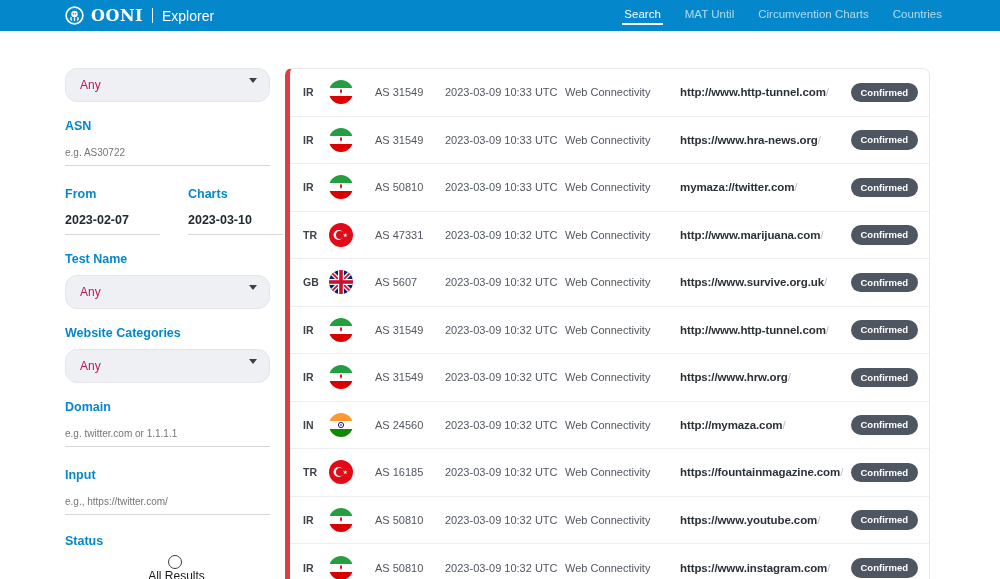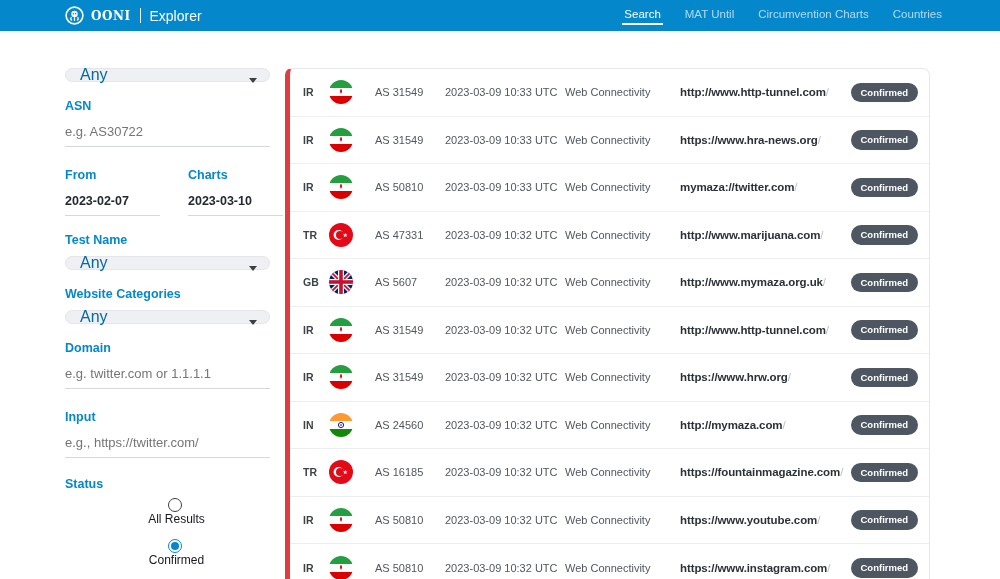--- a/index.html
+++ b/index.html
@@ -5,45 +5,45 @@
   * { margin:0; padding:0; box-sizing:border-box; }
   html,body { width:1000px; height:579px; overflow:hidden; background:#fff;
     font-family:"Liberation Sans", sans-serif; -webkit-font-smoothing:antialiased; }
 
   
   .hdr { height:31px; background:#0588cb; display:flex; align-items:center;
     padding:0 58px 0 65px; justify-content:space-between; }
   .logo { display:flex; align-items:center; gap:7px; }
   .logo .mark { display:flex; align-items:center; }
   .logo .brand { color:#fff; font-family:"DejaVu Serif", serif; font-weight:700;
-    font-size:12px; letter-spacing:.5px; }
+    font-size:16px; letter-spacing:.5px; }
   .logo .pipe { width:1px; height:15px; background:rgba(255,255,255,.9); margin:0 2px; }
   .logo .sub { color:#fff; font-size:14px; font-weight:400; }
   .nav { display:flex; align-items:center; gap:24px; }
   .nav a { font-size:11.5px; color:rgba(255,255,255,.68); text-decoration:none;
     position:relative; padding:4px 0 7px; }
   .nav a.active { color:#fff; }
   .nav a.active::after { content:''; position:absolute; left:-2px; right:-2px;
     bottom:2px; height:2px; background:#fff; }
 
   
   .content { display:flex; align-items:flex-start; }
 
   
   .sidebar { width:220px; margin-left:65px; padding-top:37px; flex:none; }
   .fgroup { margin-bottom:17px; }
   .flabel { color:#0588cb; font-size:12.5px; font-weight:600; margin-bottom:9px; }
-  .select { width:205px; height:14px; background:#eef0f3; border:1px solid #e4e6ea;
+  .select { width:205px; height:34px; background:#eef0f3; border:1px solid #e4e6ea;
     border-radius:12px; display:flex; align-items:center; padding:0 12px 0 14px;
-    font-size:16px; color:#0369a1; cursor:pointer; position:relative; }
+    font-size:12px; color:#be185d; cursor:pointer; position:relative; }
   .select .caret { position:absolute; right:12px; top:9px; width:0; height:0;
     border-left:4.5px solid transparent; border-right:4.5px solid transparent;
     border-top:5px solid #3b4045; }
   .tinput { width:205px; border:none; border-bottom:1px solid #d6d9dc;
-    font-size:13px; padding:2px 0 7px; color:#9aa0a6; background:transparent; }
+    font-size:10px; padding:2px 0 7px; color:#9aa0a6; background:transparent; }
   .tinput.value { color:#24292e; font-weight:700; font-size:12.5px; }
   .daterow { display:flex; gap:28px; }
   .daterow .fgroup { margin-bottom:17px; }
   .daterow .tinput { width:95px; }
   .radio-row { display:flex; align-items:center; margin-bottom:13px; cursor:pointer;flex-direction:column; }
   .radio { width:14px; height:14px; border:1.6px solid #3c4043; border-radius:50%;
     flex:none; position:relative; background:#fff; }
   .radio.checked { border-color:#0588cb; }
   .radio.checked::after { content:''; position:absolute; inset:1.8px;
     border-radius:50%; background:#0588cb; }
@@ -268,21 +268,21 @@
                 <rect x="9" width="6" height="24" fill="#fff"></rect>
                 <rect y="9" width="24" height="6" fill="#fff"></rect>
                 <rect x="10.2" width="3.6" height="24" fill="#c8102e"></rect>
                 <rect y="10.2" width="24" height="3.6" fill="#c8102e"></rect>
               </g>
             </svg>
           </span>
     <span class="asn">AS 5607</span>
     <span class="date">2023-03-09 10:32 UTC</span>
     <span class="test">Web Connectivity</span>
-    <span class="url"><b>http://www.mymaza.org.uk</b><i>/</i></span>
+    <span class="url"><b>https://www.survive.org.uk</b><i>/</i></span>
     <span class="badge">Confirmed</span>
   </div>
 
   <div class="row">
     <span class="cc">IR</span>
     <span class="flag">
             <svg width="24" height="24" viewBox="0 0 24 24">
               <clipPath id="cIR">
                 <circle cx="12" cy="12" r="12"></circle>
               </clipPath>

